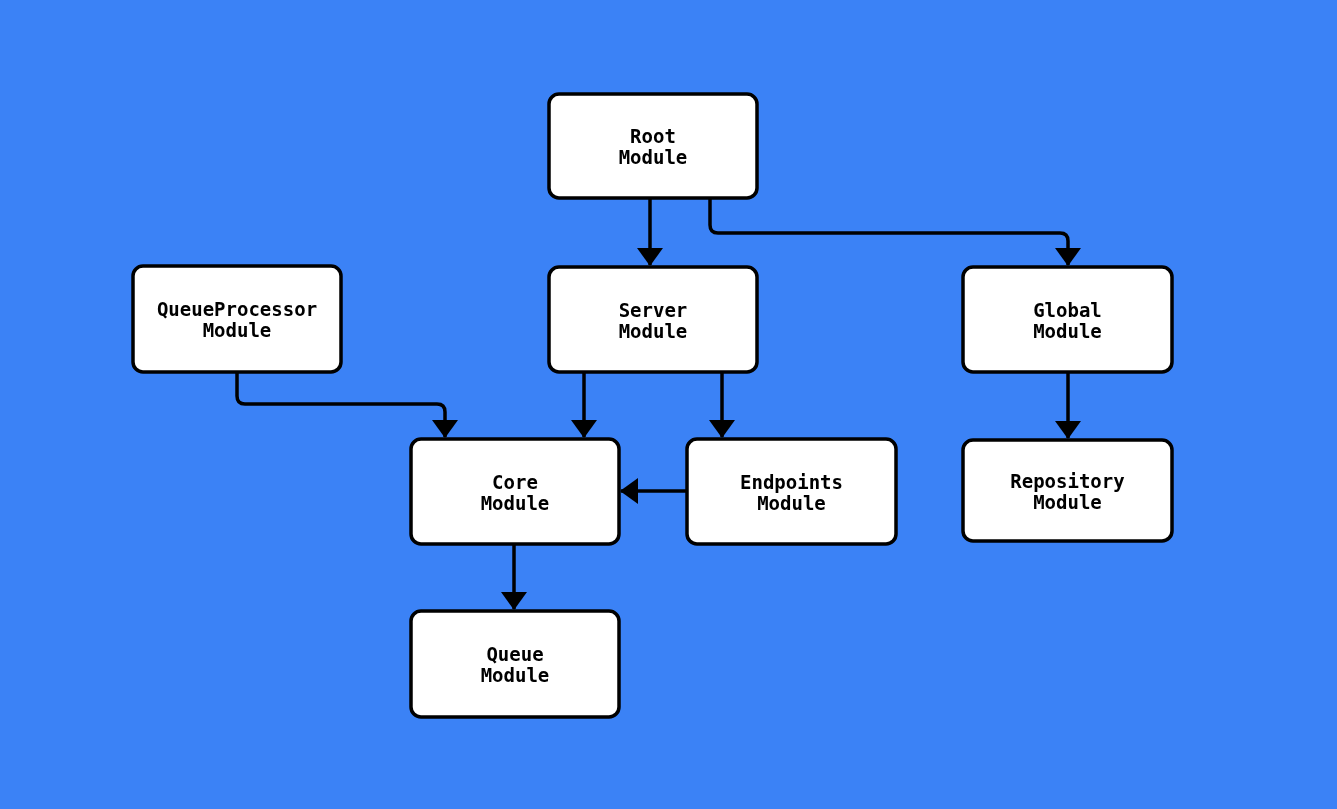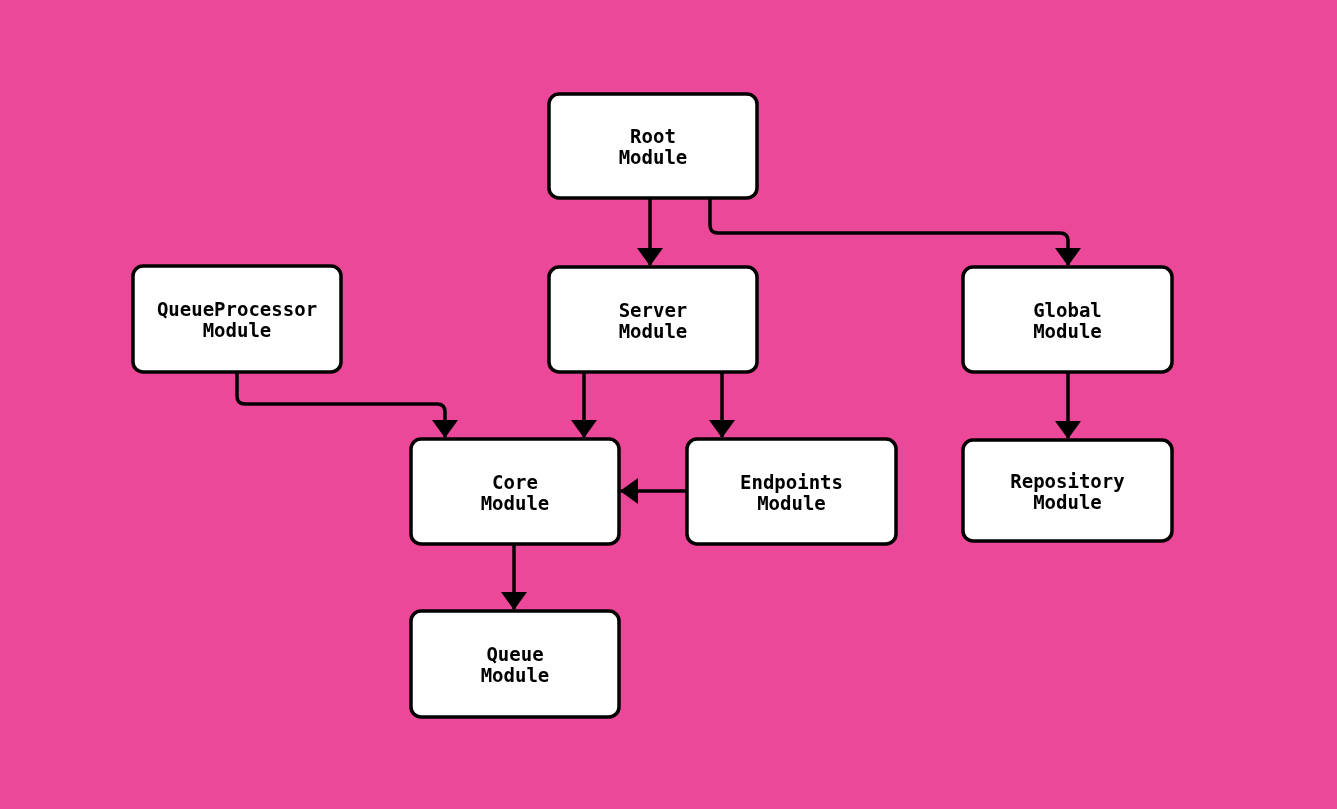--- a/index.html
+++ b/index.html
@@ -8,21 +8,21 @@
     background: #ffffff;
     width: 1337px;
     height: 809px;
     overflow: hidden;
     font-family: "DejaVu Sans Mono", monospace;
   }
   #canvas-wrap {
     position: relative;
     width: 1337px;
     height: 809px;
-    background: #ec4899;
+    background: #3b82f6;
   }
   svg#diagram-svg {
     display: block;
     width: 1337px;
     height: 809px;
   }
   .node-rect {
     fill: #ffffff;
     stroke-linejoin: round;
   }

